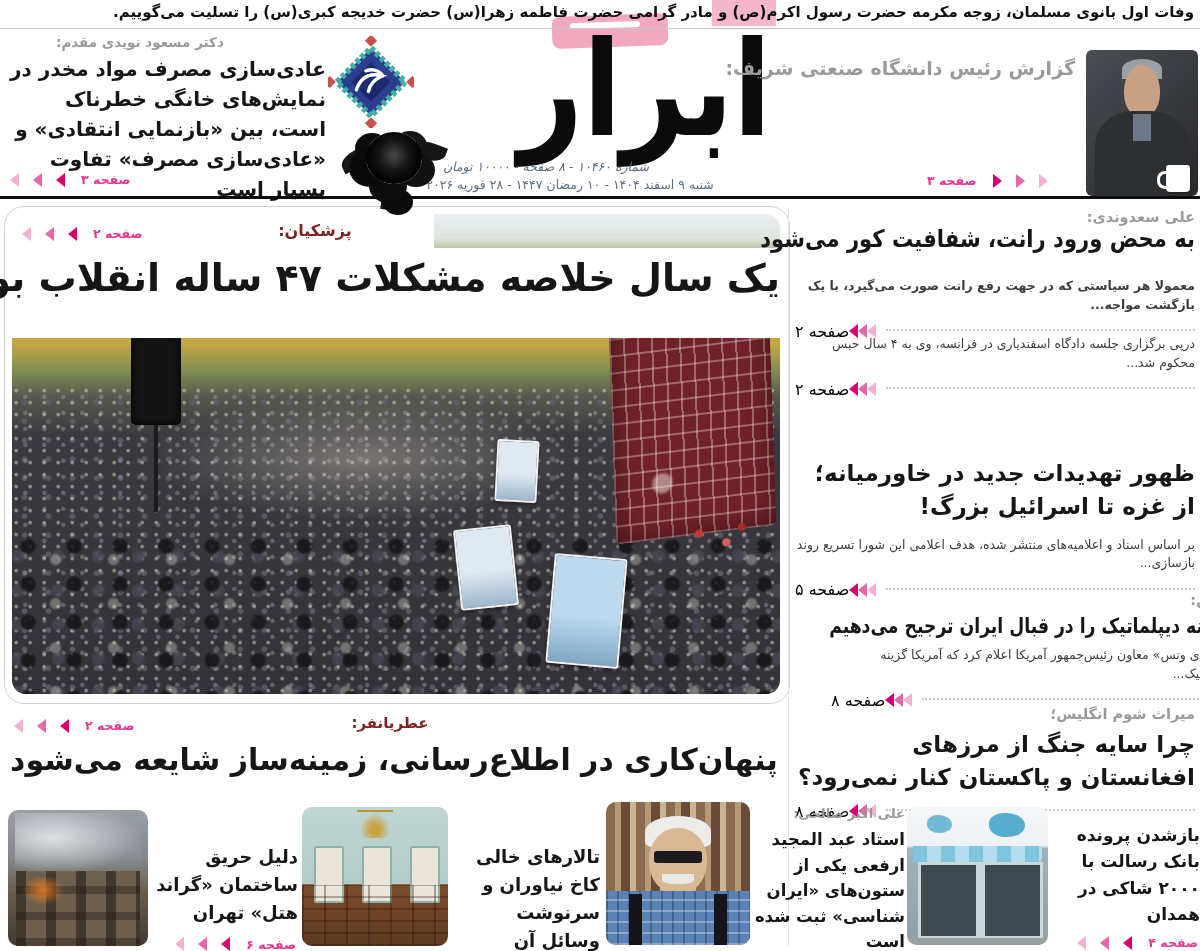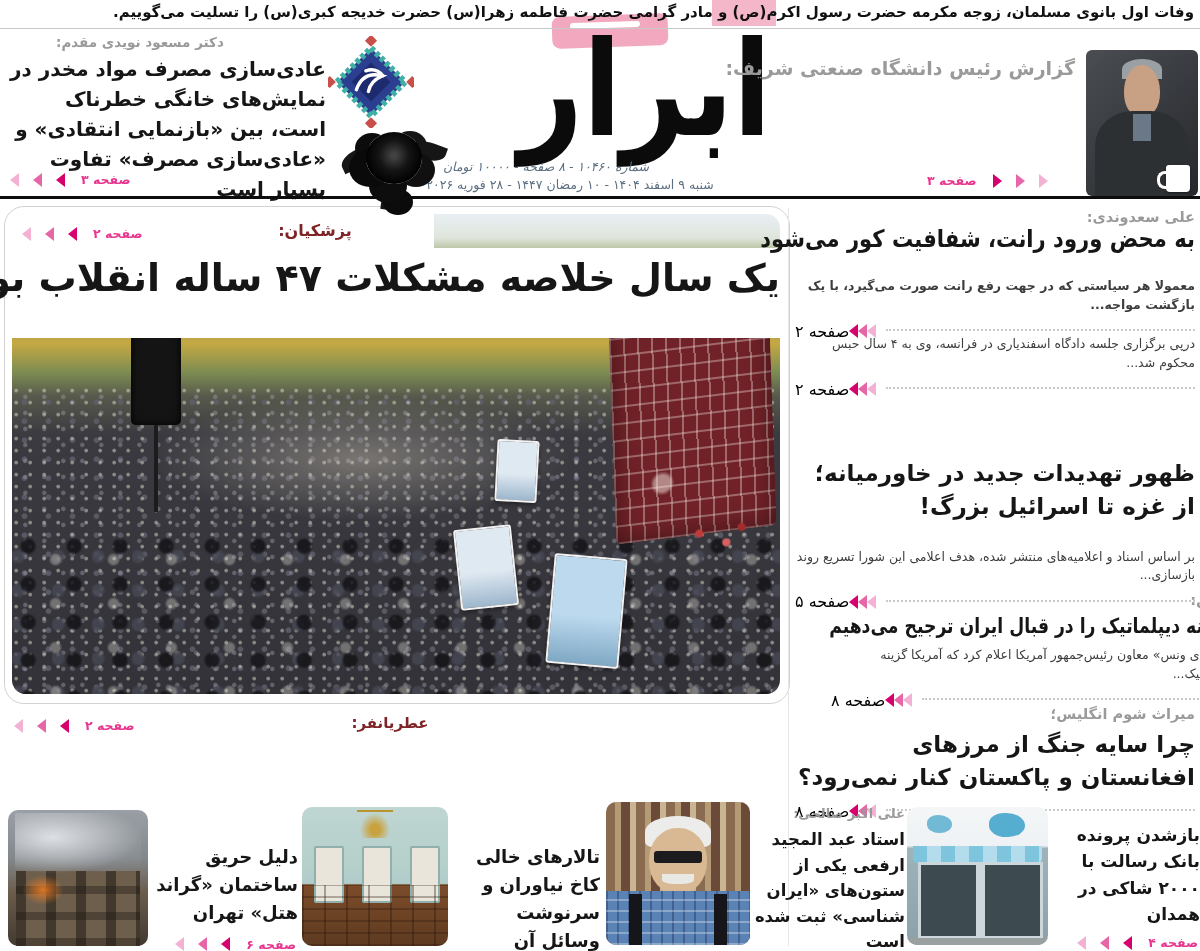--- a/index.html
+++ b/index.html
@@ -208,21 +208,21 @@
       <span class="lbl">صفحه ۲</span>
       <span class="tri tri-l o1"></span>
       <span class="tri tri-l o2"></span>
       <span class="tri tri-l o3"></span>
       <div class="dots"></div>
     </div>
   </div>
 
   <div class="rc" style="top:457px;">
     <div class="hl hl1">ظهور تهدیدات جدید در خاورمیانه؛ از غزه تا اسرائیل بزرگ!</div>
-    <div class="lead-txt" style="margin-top:24px;">بر اساس اسناد و اعلامیه‌های منتشر شده، هدف اعلامی این شورا تسریع روند بازسازی...</div>
+    <div class="lead-txt" style="margin-top:12px;">بر اساس اسناد و اعلامیه‌های منتشر شده، هدف اعلامی این شورا تسریع روند بازسازی...</div>
     <div class="ref-row">
       <span class="lbl">صفحه ۵</span>
       <span class="tri tri-l o1"></span>
       <span class="tri tri-l o2"></span>
       <span class="tri tri-l o3"></span>
       <div class="dots"></div>
     </div>
   </div>
 
   <div class="rc" style="top:592px;margin-left:36px;">
@@ -250,20 +250,21 @@
     </div>
   </div>
 
   <div class="abs kicker-maroon" style="left:310px;top:714px;width:160px;text-align:center;font-size:15px;">عطریانفر:</div>
   <div class="abs ref" style="left:14px;top:718px;">
     <span class="tri tri-l o3"></span>
     <span class="tri tri-l o2"></span>
     <span class="tri tri-l o1"></span>
     <span class="lbl">صفحه ۲</span>
   </div>
+  <div class="abs hl" style="left:8px;top:742px;width:772px;font-size:30px;text-align:center;white-space:nowrap;">پنهان‌کاری در اطلاع‌رسانی، زمینه‌ساز شایعه می‌شود</div>
 
   <div class="abs ph" id="fire-photo" style="left:8px;top:810px;width:140px;height:136px;">
     <div class="bldg"></div>
       <div class="fire-glow"></div>
       <div class="smoke"></div>
   </div>
   <div class="abs" style="left:152px;top:843px;width:146px;">
     <div class="bottom-hl" style="font-size:18px;">دلیل حریق ساختمان «گراند هتل» تهران</div>
     <div class="ref" style="margin-top:10px;">
       <span class="tri tri-l o3"></span>

